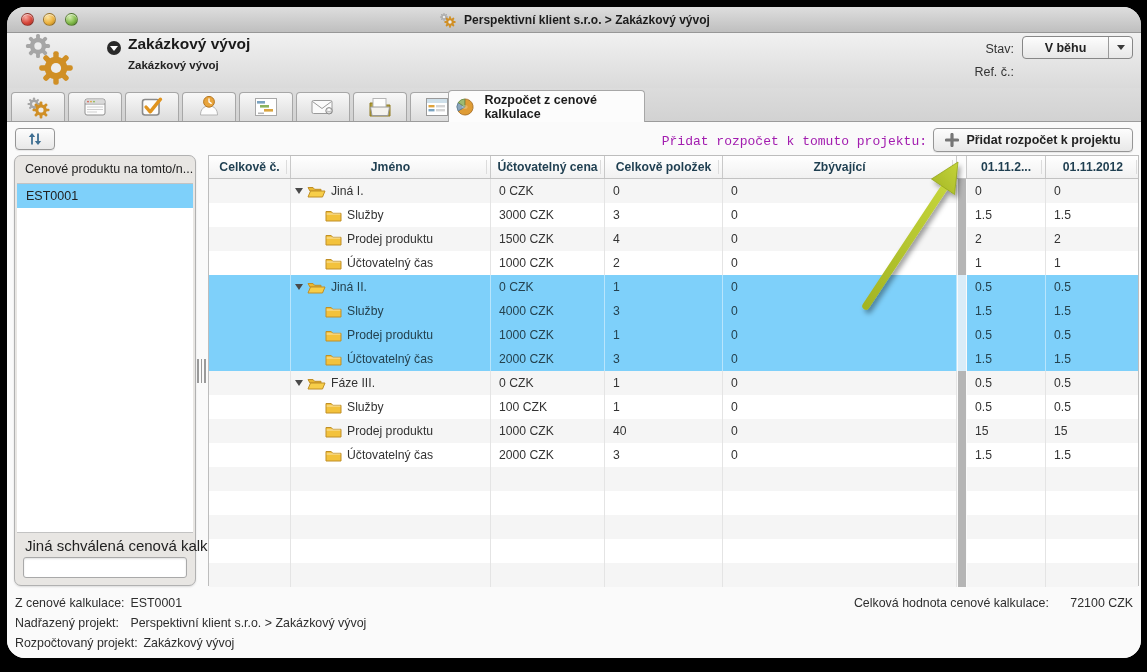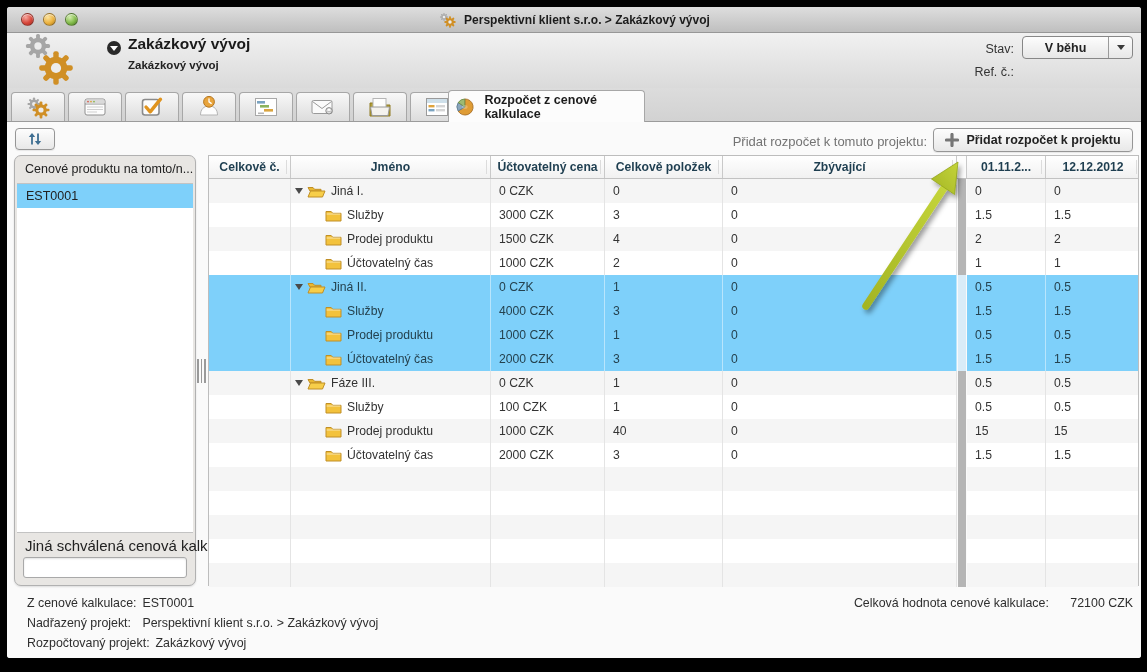--- a/index.html
+++ b/index.html
@@ -1,19 +1,19 @@
 <!DOCTYPE html>
 <html><head>
 <meta charset="utf-8">
 <style>
   html,body{margin:0;padding:0;background:#000;width:1147px;height:672px;overflow:hidden;
     font-family:"Liberation Sans", sans-serif;-webkit-font-smoothing:antialiased;}
   *{box-sizing:border-box;}
   .window{position:absolute;left:7px;top:7px;width:1134px;height:651px;background:#ececec;
-    border-radius:3px;overflow:hidden;box-shadow:0 0 0 1px rgba(0,0,0,.6);}
+    border-radius:18px;overflow:hidden;box-shadow:0 0 0 1px rgba(0,0,0,.6);}
 
   
   .titlebar{position:absolute;left:0;top:0;width:100%;height:26px;
     background:linear-gradient(#dedede,#bfbfbf);border-bottom:1px solid #979797;}
   .traffic{position:absolute;left:14px;top:6px;display:flex;gap:9px;}
   .tl{width:13px;height:13px;border-radius:50%;border:1px solid rgba(0,0,0,.3);
     box-shadow:inset 0 1px 1px rgba(255,255,255,.65);}
   .tl.red{background:radial-gradient(circle at 35% 30%,#f5a79e,#d8473b 55%,#9c2a1f);}
   .tl.yel{background:radial-gradient(circle at 35% 30%,#fbe39e,#ecb23f 55%,#a97718);}
   .tl.grn{background:radial-gradient(circle at 35% 30%,#d2ecad,#82bb4a 55%,#44701f);}
@@ -47,21 +47,21 @@
     border-radius:4px 4px 0 0;background:linear-gradient(#f8f8f8,#dcdcdc);
     display:flex;align-items:center;justify-content:center;}
   .tab.active{top:2px;bottom:-1px;width:197px;left:441px;background:#fcfcfc;z-index:2;
     gap:8px;font-size:12.5px;font-weight:bold;color:#1c1c1c;padding:0 6px;}
 
   
   .content-bg{position:absolute;left:0;top:115px;width:100%;height:536px;background:#fafafa;}
   .btn{border:1px solid #969696;border-radius:4px;background:linear-gradient(#fdfdfd,#e8e8e8);
     display:flex;align-items:center;justify-content:center;box-shadow:0 1px 1px rgba(0,0,0,.08);}
   .refresh-btn{position:absolute;left:8px;top:121px;width:40px;height:22px;}
-  .toolbar-lbl{position:absolute;right:214px;top:127px;font-size:13px;color:#737373;}
+  .toolbar-lbl{position:absolute;right:214px;top:127px;font-size:13px;color:#a21caf;font-family:Liberation Mono, monospace;}
   .add-btn{position:absolute;left:926px;top:121px;width:200px;height:24px;gap:7px;
     font-size:12.5px;font-weight:bold;color:#222;}
 
   
   .panel{position:absolute;left:7px;top:148px;width:182px;height:431px;background:#e8e6e3;
     border:1px solid #b1b1b1;border-radius:7px;box-shadow:0 1px 2px rgba(0,0,0,.12);}
   .panel-title{height:26px;line-height:27px;padding-left:10px;font-size:12.5px;color:#222;
     white-space:nowrap;overflow:hidden;}
   .slist{position:absolute;left:2px;right:2px;top:27px;bottom:52px;background:#fff;
     border-top:1px solid #c3c3c3;border-bottom:1px solid #c3c3c3;overflow:hidden;}
@@ -102,21 +102,21 @@
   .folder{flex:none;display:flex;align-items:center;margin-right:5px;}
   .cs{flex:none;background:#b5b5b5;border-left:1px solid #fafafa;border-right:1px solid #fafafa;
     padding:0;}
   .trow.sel .cs{background:#d9ecf8;}
   .nm{font-size:12.2px;color:#333;}
   .trow.sel .nm,.trow.sel .c{color:#25424f;}
 
   .arrow-svg{position:absolute;left:815px;top:140px;pointer-events:none;z-index:5;}
 
   
-  .frow{position:absolute;left:8px;font-size:12.4px;color:#2e2e2e;white-space:nowrap;margin-left:12px;}
+  .frow{position:absolute;left:8px;font-size:12.4px;color:#2e2e2e;white-space:nowrap;}
   .frow b{font-weight:normal;display:inline-block;}
   .frow .flabel{display:inline-block;}
   .f1{top:589px;}.f2{top:609px;}.f3{top:629px;}
   .f1 .flabel{width:112px;}.f2 .flabel{width:112px;}.f3 .flabel{width:125px;}
   .f-total{position:absolute;right:8px;top:589px;font-size:12.4px;color:#2e2e2e;}
   .f-total .tv{margin-left:18px;}
 </style>
 </head>
 <body>
 
@@ -293,21 +293,21 @@
 
   <div class="table">
     <div class="thead">
         <div class="hcell" style="width: 82px;">Celkově č.</div>
         <div class="hcell" style="width: 200px;">Jméno</div>
         <div class="hcell" style="width: 114px;">Účtovatelný cena</div>
         <div class="hcell" style="width: 118px;">Celkově položek</div>
         <div class="hcell" style="width: 234px;">Zbývající</div>
         <div class="hcell hstrip" style="width: 10px;"></div>
         <div class="hcell" style="width: 79px;">01.11.2...</div>
-        <div class="hcell" style="width: 94px;">12.12.2012</div>
+        <div class="hcell" style="width: 94px;">01.11.2012</div>
       </div>
     <div class="tbody">
         <div class="trow odd parent">
     <div class="c c0" style="width: 82px;"></div>
     <div class="c c1" style="width: 200px;">
       <span class="tri"></span>
       <span class="folder">
         <svg class="folder-open" width="19" height="13" viewBox="0 0 19 13">
           <path d="M1 2.5 h5 l1.6 1.8 h6.4 V6 H3 Z" fill="#e9b832" stroke="#c08f26"></path>
           <path d="M3.5 6 H18 L15.5 12 H1 Z" fill="#f7ce49" stroke="#c08f26"></path>

